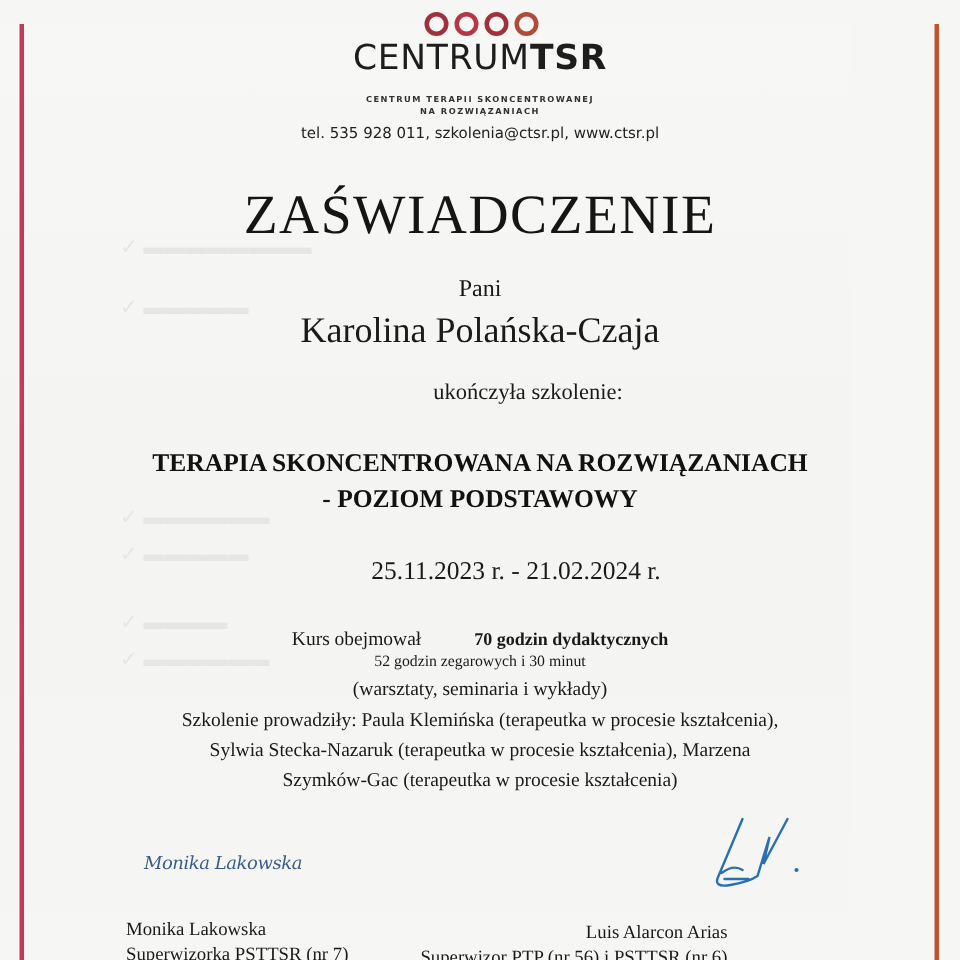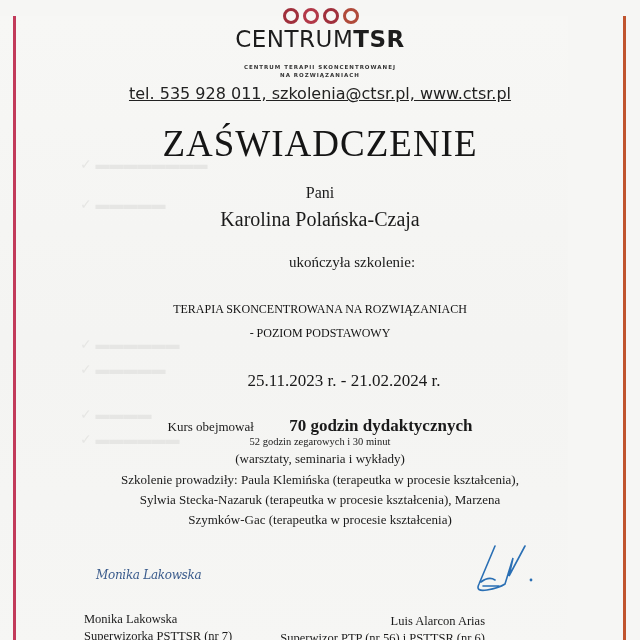--- a/index.html
+++ b/index.html
@@ -19,27 +19,27 @@
   .ghost { position:absolute; color:#e6e6e4; font-family:"Liberation Sans", sans-serif; font-size:14px; white-space:nowrap; }
 
   .logo-mark { position:absolute; left:283px; top:0; width:76px; height:10px; }
   .logo-mark span { position:absolute; top:-8px; width:16px; height:16px; border-radius:50%; border:3px solid #a0303c; box-sizing:border-box; }
 
   .center { position:absolute; left:0; width:640px; text-align:center; }
 
   .brand { top:10px; font-family:"DejaVu Sans", sans-serif; font-size:23px; letter-spacing:0.5px; color:#1d1d1d; font-weight:normal; }
   .brand b { font-weight:bold; }
   .brand-sub { font-family:"DejaVu Sans", sans-serif; font-size:5.5px; font-weight:bold; letter-spacing:1px; color:#333; line-height:8px; }
-  .contact { top:68px; font-family:"DejaVu Sans", sans-serif; font-size:16px; color:#222;text-decoration:underline; }
+  .contact { top:68px; font-family:"DejaVu Sans", sans-serif; font-size:10px; color:#222; }
 
   .title { top:106px; font-size:37px; letter-spacing:1px; color:#151515; }
   .pani { top:168px; font-size:16px; }
-  .name { top:192px; font-size:20px;text-align:center; }
+  .name { top:192px; font-size:24px;text-align:center; }
   .ukonczyla { top:238px; font-size:15px;padding-left:32px; }
-  .course { font-weight:normal; font-size:12px; color:#111; line-height:24px; }
+  .course { font-weight:bold; font-size:17px; color:#111; line-height:24px; }
   .dates { top:355px; font-size:17px;padding-left:24px; }
   .small { font-size:13px; line-height:17px; }
   .tiny { font-size:10.5px; line-height:15px; }
 
   .sig1 { position:absolute; left:96px; top:552px; font-family:"DejaVu Serif", serif; font-style:italic; font-size:12px; color:#3a5b8c; letter-spacing:-0.3px; }
   .sig2 { position:absolute; left:465px; top:520px; width:80px; height:60px; }
   .signer1 { position:absolute; left:84px; top:595px; font-size:12.5px; line-height:17px; text-align:left; }
   .signer2 { position:absolute; right:83px; top:597px; font-size:12.5px; line-height:17px; text-align:right; }
 </style>
 </head>
@@ -71,21 +71,21 @@
   <div class="center title">ZAŚWIADCZENIE</div>
   <div class="center pani">Pani</div>
   <div class="center name">Karolina Polańska-Czaja</div>
   <div class="center ukonczyla">ukończyła szkolenie:</div>
 
   <div class="center course" style="top:281px;">TERAPIA SKONCENTROWANA NA ROZWIĄZANIACH</div>
   <div class="center course" style="top:305px;text-align:center;">- POZIOM PODSTAWOWY</div>
 
   <div class="center dates">25.11.2023 r. - 21.02.2024 r.</div>
 
-  <div class="center small" style="top:401px;"><span>Kurs obejmował </span><b style="font-size:17px;margin-left:32px;">70 godzin dydaktycznych</b></div>
+  <div class="center small" style="top:401px;"><span>Kurs obejmował </span><b style="font-size:12px;margin-left:32px;">70 godzin dydaktycznych</b></div>
   <div class="center tiny" style="top:418px;">52 godzin zegarowych i 30 minut</div>
   <div class="center small" style="top:434px;">(warsztaty, seminaria i wykłady)</div>
   <div class="center small" style="top:455px;">Szkolenie prowadziły: Paula Klemińska (terapeutka w procesie kształcenia),</div>
   <div class="center small" style="top:475px;">Sylwia Stecka-Nazaruk (terapeutka w procesie kształcenia), Marzena</div>
   <div class="center small" style="top:495px;">Szymków-Gac (terapeutka w procesie kształcenia)</div>
 
   <div class="sig1">Monika Lakowska</div>
   <svg class="sig2" viewBox="0 0 80 60">
     <path d="M30 10 L14 48 Q10 56 22 54 Q34 52 40 48 L48 22 L44 40 L60 10 M16 46 Q24 40 30 44 M18 50 L34 50" fill="none" stroke="#2a6fb4" stroke-width="1.6" stroke-linecap="round"></path>
     <circle cx="66" cy="44" r="1.4" fill="#2a6fb4"></circle>

